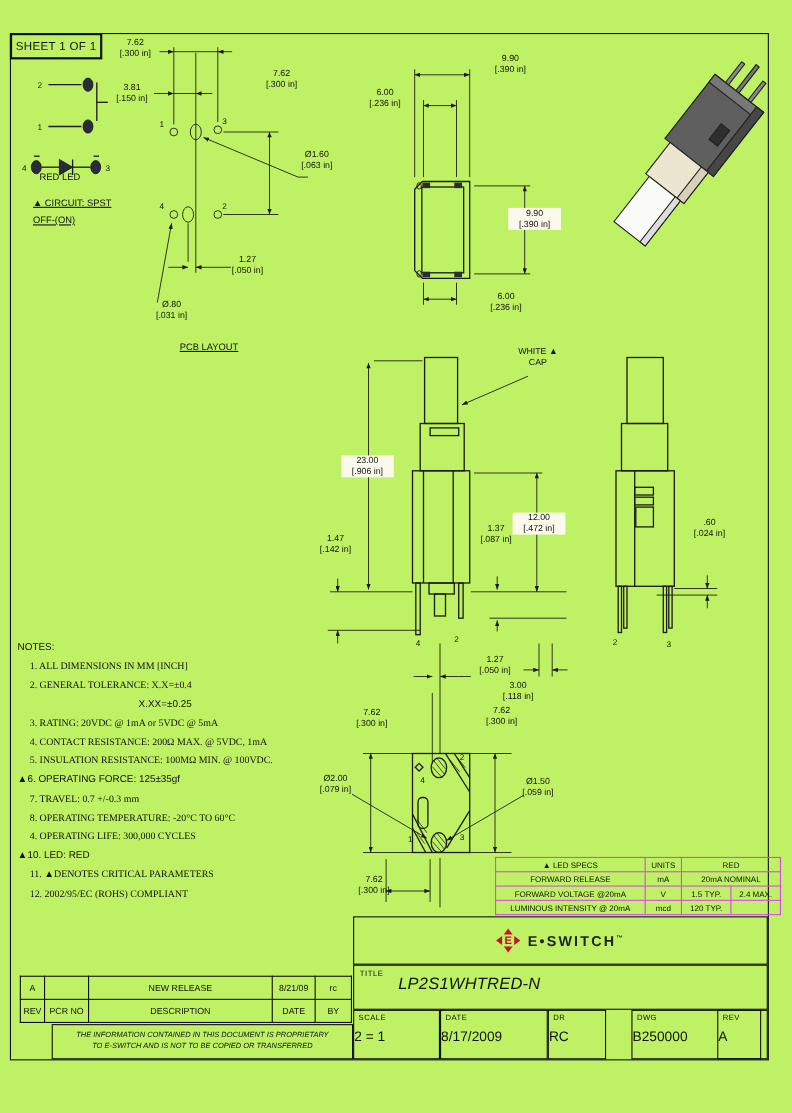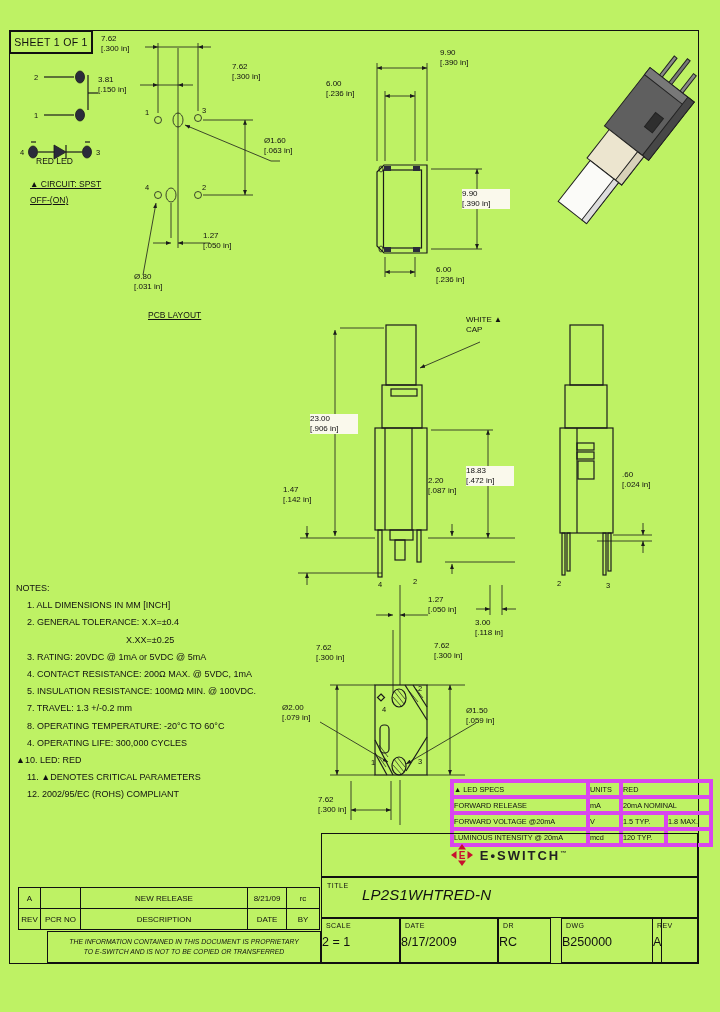--- a/index.html
+++ b/index.html
@@ -1,36 +1,36 @@
 <!DOCTYPE html>
 <html><head>
 <meta charset="utf-8">
 <style>
   html,body{margin:0;padding:0;}
   body{background:#faf9ec;font-family:"Liberation Sans",sans-serif;color:#111;}
   #sheet{position:relative;width:720px;height:1012px;background:#bef264;overflow:hidden;}
   #frame{position:absolute;left:9px;top:30px;width:688px;height:932px;border:1.6px solid #111;}
   .abs{position:absolute;}
   
-  .dim{position:absolute;font-size:8px;line-height:1.22;white-space:nowrap;color:#111;}
+  .dim{position:absolute;font-size:8px;line-height:1.22;text-align:center;white-space:nowrap;color:#111;}
   .dim span{display:block;}
   .lbl-underline{text-decoration:underline;}
   
   #sheetbox{position:absolute;left:9px;top:30px;width:80px;height:20px;border:2px solid #111;
     display:flex;align-items:center;justify-content:center;font-size:10.5px;letter-spacing:.3px;}
   
   .schem-txt{position:absolute;font-size:8.5px;text-align:left;}
   
   #notes{position:absolute;left:16px;top:580px;width:300px;font-size:9px;line-height:17.2px;}
   #notes .nline{white-space:nowrap;}
-  #notes .ind{padding-left:11px;}
+  #notes .ind{padding-left:11px;font-family:Liberation Serif, serif;}
   #notes .ind2{padding-left:110px;}
   
   #ledtable{position:absolute;left:450px;top:779px;border-collapse:collapse;table-layout:fixed;}
-  #ledtable td{border:4px solid #d946ef;font-size:7.3px;padding:0;height:12px;
+  #ledtable td{border:1px solid #d946ef;font-size:7.3px;text-align:center;padding:0;height:12px;
     white-space:nowrap;overflow:hidden;}
   
   .tb-border{border:1.4px solid #111;box-sizing:border-box;position:absolute;background:transparent;}
   #logo-row{left:321px;top:833px;width:377px;height:44px;display:flex;align-items:center;justify-content:center;gap:7px;}
   #logo-wordmark{font-size:13px;font-weight:bold;letter-spacing:2px;color:#222;}
   #logo-tm{font-size:6px;vertical-align:super;}
   #title-row{left:321px;top:877px;width:377px;height:41px;}
   #title-label{position:absolute;left:5px;top:4px;font-size:7px;letter-spacing:.5px;}
   #title-value{position:absolute;left:40px;top:8px;font-size:15px;letter-spacing:.2px;font-style:italic;}
   .tb-cell{position:absolute;top:918px;height:45px;box-sizing:border-box;border:1.4px solid #111;}
@@ -264,25 +264,25 @@
   </div>
   <div class="dim" style="left:466px;top:315px;width:46px">
     <span>WHITE ▲</span>
       <span>CAP</span>
   </div>
   <div class="dim" style="left:283px;top:485px;width:44px">
     <span>1.47</span>
       <span>[.142 in]</span>
   </div>
   <div class="dim" style="left:428px;top:476px;width:46px">
-    <span>2.20</span>
+    <span>1.37</span>
       <span>[.087 in]</span>
   </div>
   <div class="dim" style="left:466px;top:466px;width:48px;background:#faf9ec">
-    <span>18.83</span>
+    <span>12.00</span>
       <span>[.472 in]</span>
   </div>
 
   <svg class="abs" style="left:520px;top:300px" width="195" height="290" viewBox="0 0 195 290">
     <defs>
       <marker id="se" markerWidth="7" markerHeight="5" refX="6.5" refY="2.5" orient="auto">
           <path d="M0,0 L6.5,2.5 L0,5 z" fill="#1b1b1b"></path>
         </marker>
     </defs>
     <g stroke="#1b1b1b" stroke-width="1.2" fill="none">
@@ -372,21 +372,21 @@
     </g>
     <text x="138" y="106">2</text>
     <text x="102" y="127">4</text>
     <text x="91" y="180">1</text>
     <text x="138" y="179">3</text>
   </svg>
   <div class="dim" style="left:428px;top:595px;width:44px">
     <span>1.27</span>
       <span>[.050 in]</span>
   </div>
-  <div class="dim" style="left:475px;top:618px;width:46px">
+  <div class="dim" style="left:448px;top:618px;width:46px">
     <span>3.00</span>
       <span>[.118 in]</span>
   </div>
   <div class="dim" style="left:316px;top:643px;width:44px">
     <span>7.62</span>
       <span>[.300 in]</span>
   </div>
   <div class="dim" style="left:434px;top:641px;width:44px">
     <span>7.62</span>
       <span>[.300 in]</span>
@@ -405,21 +405,22 @@
   </div>
 
   <div id="notes">
     <div class="nline">NOTES:</div>
     <div class="nline ind">1. ALL DIMENSIONS IN MM [INCH]</div>
     <div class="nline ind">2. GENERAL TOLERANCE: X.X=±0.4</div>
     <div class="nline ind2">X.XX=±0.25</div>
     <div class="nline ind">3. RATING: 20VDC @ 1mA or 5VDC @ 5mA</div>
     <div class="nline ind">4. CONTACT RESISTANCE: 200Ω MAX. @ 5VDC, 1mA</div>
     <div class="nline ind">5. INSULATION RESISTANCE: 100MΩ MIN. @ 100VDC.</div>
-    <div class="nline ind">7. TRAVEL: 1.3 +/-0.2 mm</div>
+    <div class="nline">▲6. OPERATING FORCE: 125±35gf</div>
+    <div class="nline ind">7. TRAVEL: 0.7 +/-0.3 mm</div>
     <div class="nline ind">8. OPERATING TEMPERATURE: -20°C TO 60°C</div>
     <div class="nline ind">4. OPERATING LIFE: 300,000 CYCLES</div>
     <div class="nline">▲10. LED: RED</div>
     <div class="nline ind">11. ▲DENOTES CRITICAL PARAMETERS</div>
     <div class="nline ind">12. 2002/95/EC (ROHS) COMPLIANT</div>
   </div>
 
   <table id="ledtable">
     <colgroup>
         <col style="width:136px">
@@ -435,21 +436,21 @@
     </tr>
     <tr>
       <td>FORWARD RELEASE</td>
       <td>mA</td>
       <td colspan="2">20mA NOMINAL</td>
     </tr>
     <tr>
       <td>FORWARD VOLTAGE @20mA</td>
       <td>V</td>
       <td>1.5 TYP.</td>
-      <td>1.8 MAX.</td>
+      <td>2.4 MAX.</td>
     </tr>
     <tr>
       <td>LUMINOUS INTENSITY @ 20mA</td>
       <td>mcd</td>
       <td>120 TYP.</td>
       <td></td>
     </tr>
   </tbody>
     </table>
 
@@ -474,21 +475,21 @@
     <span class="cv">2 = 1</span>
   </div>
   <div class="tb-cell" style="left:400px;width:98px">
     <span class="cl">DATE</span>
     <span class="cv">8/17/2009</span>
   </div>
   <div class="tb-cell" style="left:498px;width:53px">
     <span class="cl">DR</span>
     <span class="cv">RC</span>
   </div>
-  <div class="tb-cell" style="left:561px;width:101px">
+  <div class="tb-cell" style="left:574px;width:118px">
     <span class="cl">DWG</span>
     <span class="cv">B250000</span>
   </div>
   <div class="tb-cell" style="left:652px;width:46px">
     <span class="cl">REV</span>
     <span class="cv">A</span>
   </div>
 
   <table id="revtable">
     <colgroup>

